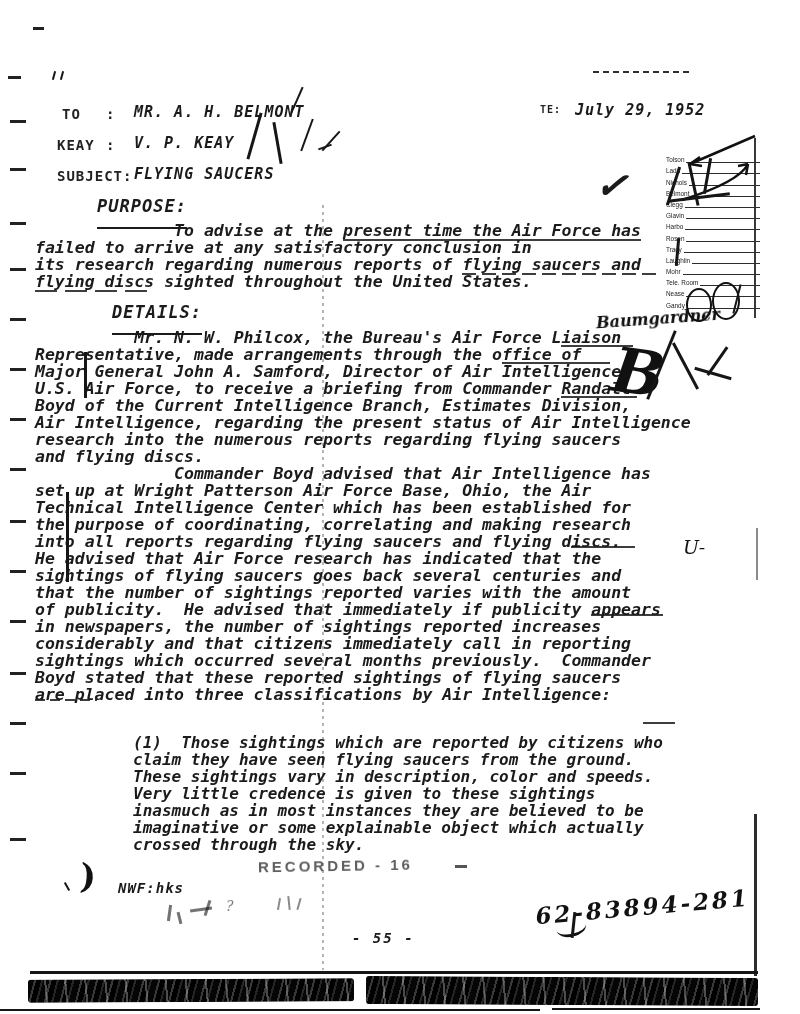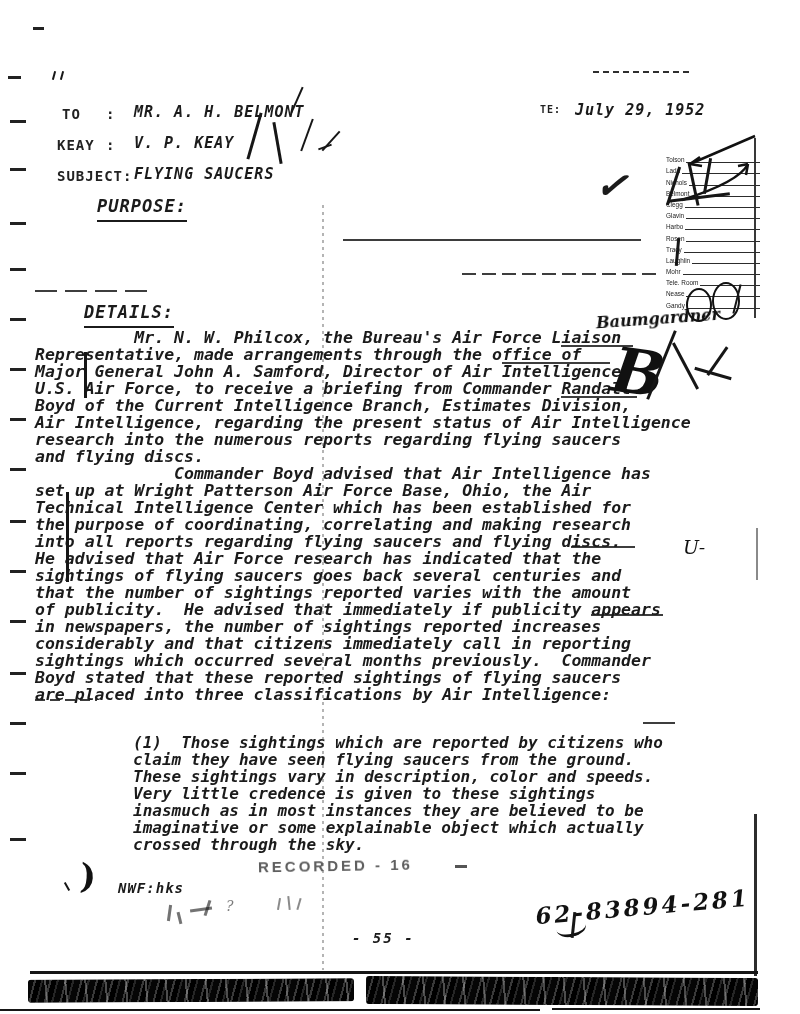--- a/index.html
+++ b/index.html
@@ -2,21 +2,21 @@
 <html><head>
 <meta charset="utf-8">
 <style>
   html,body{margin:0;padding:0;background:#e8e8e8;}
   #page{position:relative;width:800px;height:1014px;background:#ffffff;overflow:hidden;
         font-family:"DejaVu Sans Mono",monospace;color:#1b1b1b;}
   .typed{font-family:"DejaVu Sans Mono",monospace;font-style:italic;font-weight:bold;color:#1b1b1b;}
   .typed-block{white-space:pre-wrap;font-size:16.5px;line-height:17px;}
   .typed-list{white-space:pre-wrap;font-size:16px;line-height:17px;}
   .abs{position:absolute;}
-  .heading{font-size:17px;border-bottom:2.5px solid #1b1b1b;padding-bottom:4px;letter-spacing:1px;}
+  .heading{font-size:17px;border-bottom:2.5px solid #1b1b1b;padding-bottom:11px;letter-spacing:1px;}
   .hdr-label{font-size:14px;font-weight:bold;font-style:normal;letter-spacing:1px;color:#222;}
   .hdr-value{font-size:15px;letter-spacing:1px;}
   .stroke{position:absolute;background:#161616;}
   .uline{position:absolute;background:#1b1b1b;height:1.6px;opacity:.85;}
   .hand{font-family:"DejaVu Serif",serif;color:#111;}
   .stamp-row{display:flex;align-items:flex-end;height:11.2px;}
   .stamp-name{font-family:"Liberation Sans",sans-serif;font-size:6.4px;color:#222;white-space:nowrap;}
   .stamp-line{flex:1;border-bottom:1.2px solid #2c2c2c;margin-left:2px;height:7px;}
   .dash{position:absolute;background:#222;height:2.5px;}
   .circ{position:absolute;border:2.5px solid #111;border-radius:50%;background:transparent;}
@@ -148,25 +148,29 @@
   <div class="stroke" style="left:672px;top:166px;width:3px;height:40px;transform:rotate(18deg);"></div>
   <div class="stroke" style="left:668px;top:196px;width:62px;height:3px;transform:rotate(-7deg);"></div>
   <div class="stroke" style="left:692px;top:162px;width:3px;height:44px;transform:rotate(-12deg);"></div>
   <div class="stroke" style="left:706px;top:158px;width:3px;height:36px;transform:rotate(10deg);"></div>
   <div class="stroke" style="left:676px;top:238px;width:3px;height:28px;transform:rotate(5deg);"></div>
   <div class="circ" style="left:686px;top:288px;width:22px;height:30px;"></div>
   <div class="circ" style="left:712px;top:282px;width:24px;height:34px;"></div>
   <div class="stroke" style="left:736px;top:284px;width:2px;height:30px;transform:rotate(14deg);"></div>
 
   <span class="abs typed heading" style="left:97px;top:196px;">PURPOSE:</span>
+  <div class="abs typed typed-block" style="left:35px;top:222px;width:680px;">              To advise at the present time the Air Force has
+failed to arrive at any satisfactory conclusion in
+its research regarding numerous reports of flying saucers and
+flying discs sighted throughout the United States.</div>
   <div class="uline" style="left:343px;top:239px;width:298px;"></div>
   <div class="uline" style="left:462px;top:273px;width:200px;background:repeating-linear-gradient(90deg,#1b1b1b 0 14px,transparent 14px 20px);height:2px;"></div>
   <div class="uline" style="left:35px;top:290px;width:115px;background:repeating-linear-gradient(90deg,#1b1b1b 0 22px,transparent 22px 30px);height:2px;"></div>
 
-  <span class="abs typed heading" style="left:84px;top:302px;">DETAILS:</span>
+  <span class="abs typed heading" style="left:112px;top:302px;">DETAILS:</span>
   <div class="abs typed typed-block" style="left:35px;top:329px;width:700px;">          Mr. N. W. Philcox, the Bureau's Air Force Liaison
 Representative, made arrangements through the office of
 Major General John A. Samford, Director of Air Intelligence,
 U.S. Air Force, to receive a briefing from Commander Randall
 Boyd of the Current Intelligence Branch, Estimates Division,
 Air Intelligence, regarding the present status of Air Intelligence
 research into the numerous reports regarding flying saucers
 and flying discs.</div>
   <div class="uline" style="left:561px;top:345px;width:72px;"></div>
   <div class="uline" style="left:502px;top:362px;width:108px;"></div>

